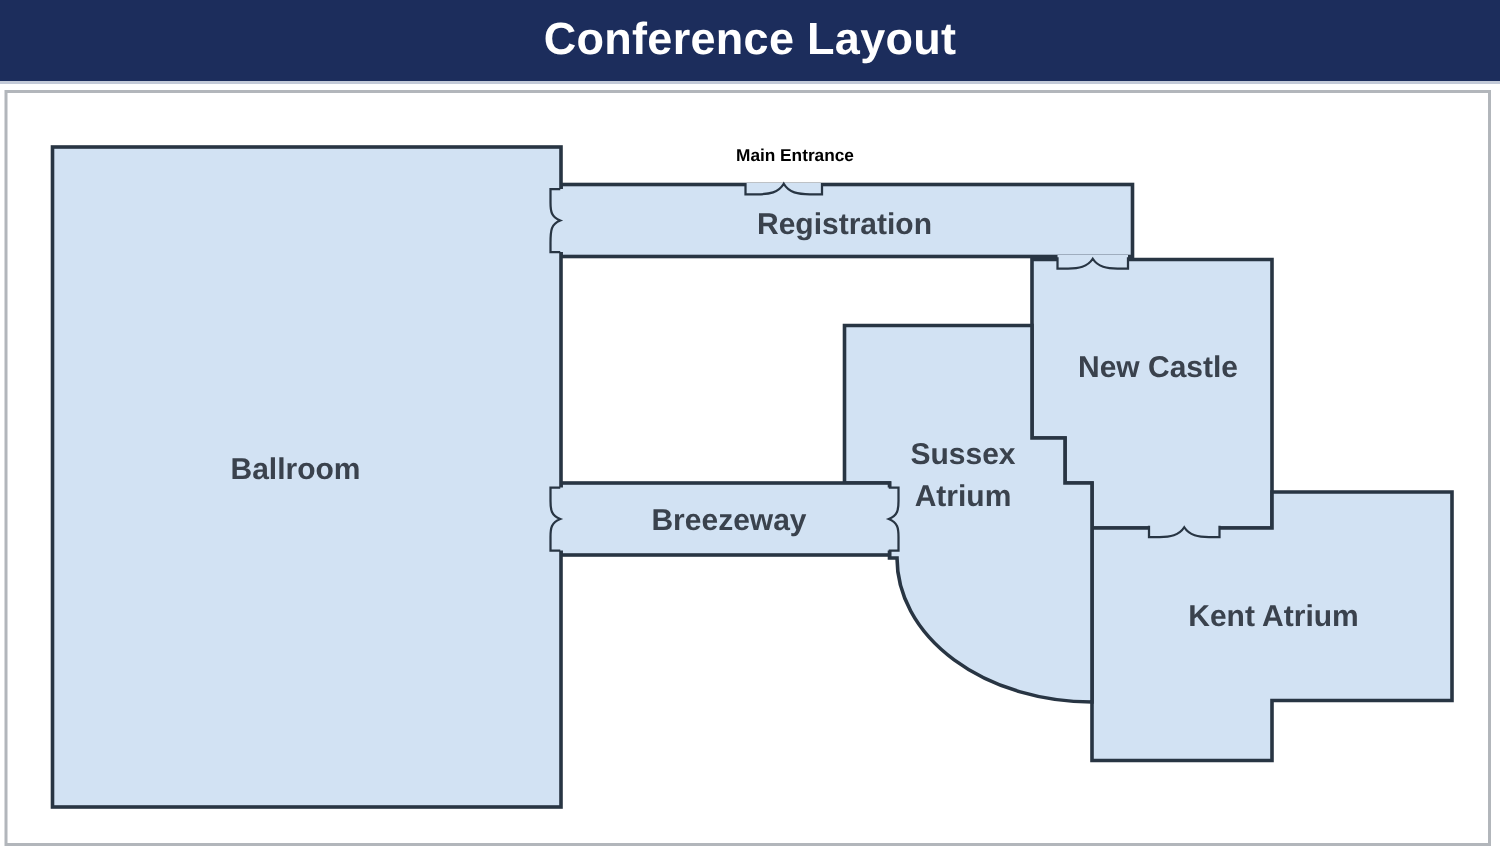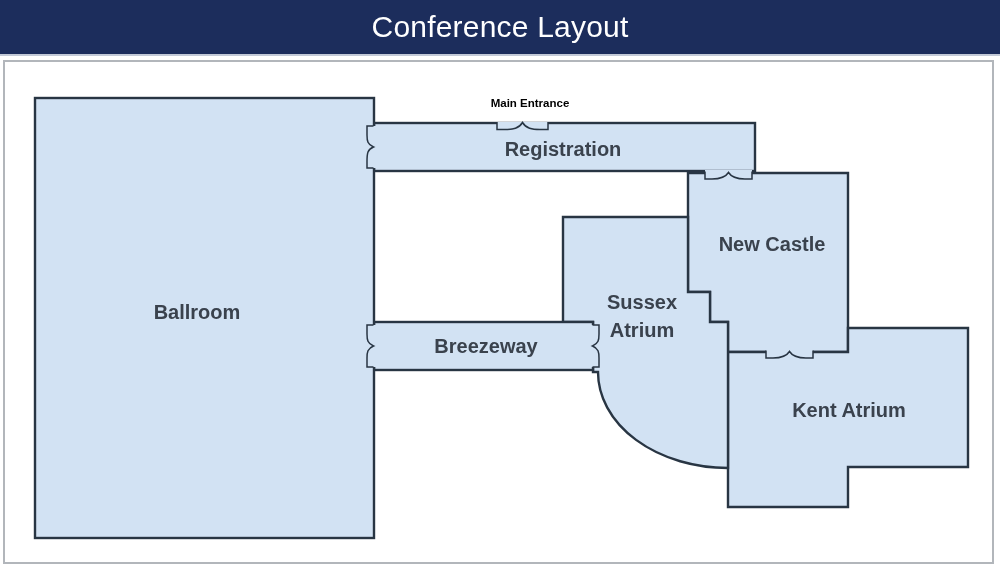--- a/index.html
+++ b/index.html
@@ -19,21 +19,21 @@
     width: 1000px; height: 54px;
     background: var(--header-bg);
     border-bottom: 2px solid #c3cad8;
     display: flex;
     align-items: center;
     justify-content: center;
   }
   .header-title {
     color: var(--header-text);
     font-size: 30px;
-    font-weight: normal;
+    font-weight: bold;
     letter-spacing: 0.2px;
   }
 
   .panel {
     position: absolute;
     left: 3px; top: 60px;
     width: 991px; height: 504px;
     background: #ffffff;
     border: 2px solid var(--panel-border);
     box-sizing: border-box;

